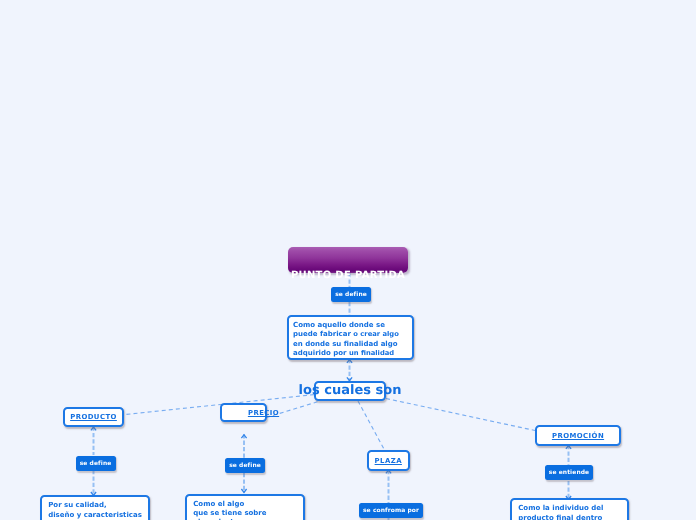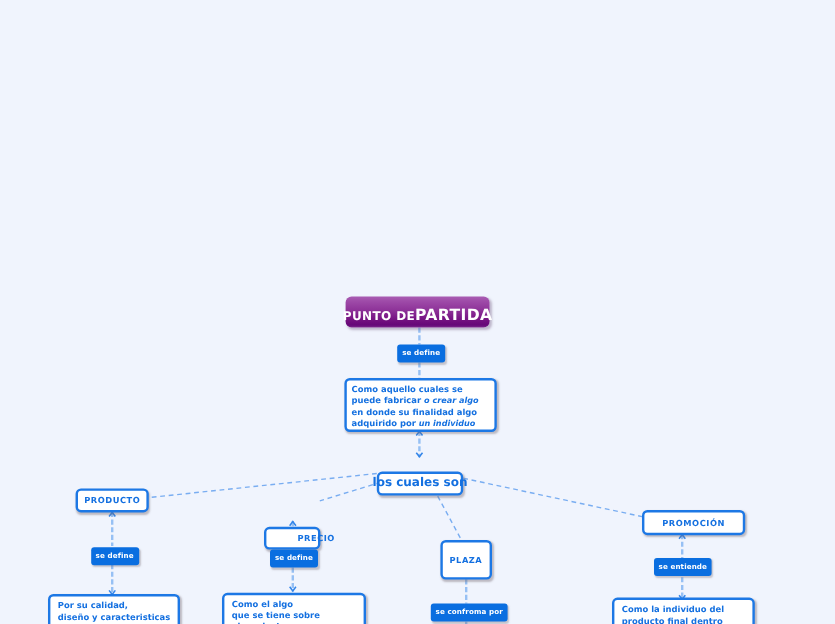--- a/index.html
+++ b/index.html
@@ -6,50 +6,50 @@
   html,body{margin:0;padding:0;}
   body{width:696px;height:520px;background:#f0f4fd;
        font-family:"DejaVu Sans",sans-serif;overflow:hidden;
        -webkit-font-smoothing:antialiased;text-rendering:geometricPrecision;}
   #canvas{position:relative;width:696px;height:520px;overflow:hidden;background:#f0f4fd;
           transform:translateZ(0);}
   svg.links{position:absolute;left:0;top:0;width:696px;height:520px;pointer-events:none;z-index:1;}
 
   .node{position:absolute;box-sizing:border-box;white-space:nowrap;z-index:2;}
   .ctr{display:flex;align-items:center;justify-content:center;}
-  .root-node{align-items:baseline;padding-top:11px;}
+  .root-node{align-items:baseline;padding-top:23px;}
 
   
   .root-node{
     background:linear-gradient(180deg,#a95db3 0%,#9e4aa8 16%,#8f359a 42%,#7c1a88 66%,#6c0b7b 84%,#660879 92%,#7d2a8d 100%);
     border-radius:5px;
     box-shadow:1.2px 1.8px 2px rgba(116,90,128,.40);
     color:#fff;
   }
   .root-node .t-big{font-size:10px;font-weight:bold;letter-spacing:.3px;line-height:11px;}
-  .root-node .t-small{font-size:13px;font-weight:bold;letter-spacing:.3px;line-height:11px;}
+  .root-node .t-small{font-size:10px;font-weight:bold;letter-spacing:.3px;line-height:11px;}
 
   
   .box{
     background:#fff;border:2px solid #1d78e5;border-radius:4.5px;
     box-shadow:1px 1.5px 1.6px rgba(116,104,112,.42);
     color:#1470e0;font-weight:bold;
   }
 
   
   .pill{
     background:#0a6ee0;border-radius:2.5px;color:#fff;
     font-size:5.95px;font-weight:bold;letter-spacing:.1px;
     box-shadow:1px 1.5px 1.4px rgba(116,104,112,.35);
   }
 
-  .cat{font-size:6.9px;letter-spacing:.45px;}
-  .plain{font-size:10px;letter-spacing:0;margin-top:12px;}
+  .cat{font-size:6.9px;letter-spacing:.45px;text-decoration:underline;}
+  .plain{font-size:13px;letter-spacing:0;}
   .multi{white-space:nowrap;padding:4px 4px;line-height:9.3px;text-align:left;font-size:7px;}
-  .multi .sm{font-size:6.75px;font-style:italic;}
+  .multi .sm{font-size:6.75px;}
   .multi.det{padding-left:6.2px;}
 </style>
 </head>
 <body>
 
 <div id="canvas">
 
   <svg class="links" viewBox="0 0 696 520">
     <g stroke="#96c0f4" stroke-width="2" fill="none" stroke-dasharray="4.3 2.1" stroke-linecap="butt">
       <line x1="349.5" y1="273" x2="349.5" y2="287"></line>
@@ -87,56 +87,56 @@
     <span class="t-big">PUNTO DE</span>
     <span style="width:4px"></span>
     <span class="t-small">PARTIDA</span>
   </div>
 
   <div class="node ctr pill" style="left:331px;top:287px;width:40px;height:15px;">
     <span>se define</span>
   </div>
 
   <div class="node box multi" style="left:287px;top:315px;width:127px;height:45px;">
-    <span>Como aquello cuales se</span><br>
+    <span>Como aquello donde se</span><br>
     <span>puede fabricar</span>
     <span class="sm">o crear algo</span><br>
     <span>en donde su finalidad algo</span><br>
     <span>adquirido por</span>
-    <span class="sm">un individuo</span>
+    <span class="sm">un finalidad</span>
   </div>
 
   <div class="node ctr box plain" style="left:314px;top:380.5px;width:72px;height:20px;">
     <span>los cuales son</span>
   </div>
 
   <div class="node ctr box cat" style="left:63px;top:406.5px;width:61px;height:20px;">
     <span>PRODUCTO</span>
   </div>
   <div class="node ctr pill" style="left:75.5px;top:455.8px;width:40px;height:14.8px;">
     <span>se define</span>
   </div>
   <div class="node box multi det" style="left:40px;top:495.3px;width:109.5px;height:45px;">
     <span>Por su calidad,</span><br>
     <span>diseño y caracteristicas</span>
   </div>
 
-  <div class="node ctr box cat" style="left:219.5px;top:439px;width:47px;height:19.4px;padding-left:41px;">
+  <div class="node ctr box cat" style="left:219.5px;top:403px;width:47px;height:19.4px;padding-left:41px;">
     <span>PRECIO</span>
   </div>
   <div class="node ctr pill" style="left:225px;top:458px;width:40px;height:15px;">
     <span>se define</span>
   </div>
   <div class="node box multi det" style="left:185px;top:493.5px;width:120px;height:48px;">
     <span>Como el algo</span><br>
     <span>que se tiene sobre</span><br>
     <span>el producto</span>
   </div>
 
-  <div class="node ctr box cat" style="left:367px;top:450.2px;width:42.5px;height:33px;">
+  <div class="node ctr box cat" style="left:367px;top:450.2px;width:42.5px;height:21px;">
     <span>PLAZA</span>
   </div>
   <div class="node ctr pill" style="left:359px;top:503px;width:64px;height:15px;">
     <span>se confroma por</span>
   </div>
 
   <div class="node ctr box cat" style="left:535px;top:425px;width:86px;height:21px;">
     <span>PROMOCIÓN</span>
   </div>
   <div class="node ctr pill" style="left:545px;top:465px;width:48px;height:15px;">

